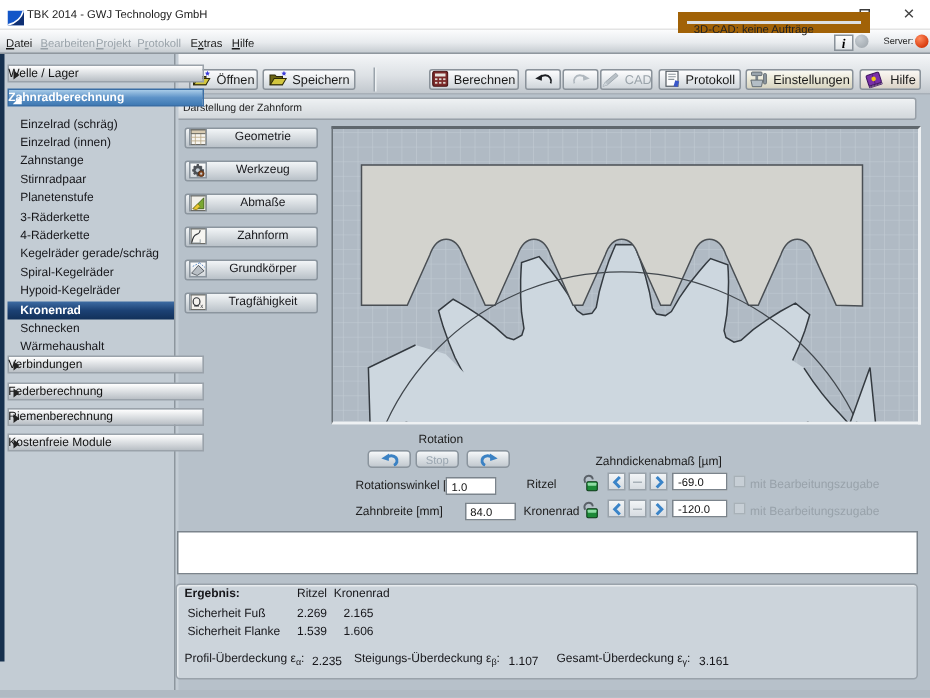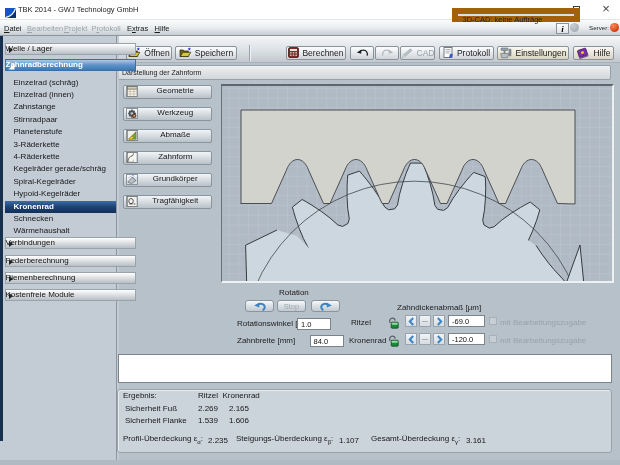--- a/index.html
+++ b/index.html
@@ -312,21 +312,21 @@
       <path d="M2.8,1 L6.2,4.5 L2.8,8" fill="none" stroke="#3a84c8" stroke-width="2"></path>
     </svg>
   </div>
 <div class="abs field" style="left:448px;top:333px;width:37px;height:12px">-120.0</div>
 <div class="abs chk" style="left:489px;top:335px"></div>
 <div class="abs ctl-dis" style="left:500px;top:336px">mit Bearbeitungszugabe</div>
 
 <div class="abs whitebox"></div>
 
 <div class="abs results"></div>
-<div class="abs rtxt" style="left:123px;top:391px;font-weight:normal">Ergebnis:</div>
+<div class="abs rtxt" style="left:123px;top:391px;font-weight:bold">Ergebnis:</div>
 <div class="abs rtxt" style="left:198px;top:391px">Ritzel&nbsp; Kronenrad</div>
 <div class="abs rtxt" style="left:125px;top:404px">Sicherheit Fuß</div>
 <div class="abs rtxt" style="left:198px;top:404px">2.269</div>
 <div class="abs rtxt" style="left:229px;top:404px">2.165</div>
 <div class="abs rtxt" style="left:125px;top:416px">Sicherheit Flanke</div>
 <div class="abs rtxt" style="left:198px;top:416px">1.539</div>
 <div class="abs rtxt" style="left:229px;top:416px">1.606</div>
 <div class="abs rtxt" style="left:123px;top:434px">Profil-Überdeckung ε<sub>α</sub>:</div>
 <div class="abs rtxt" style="left:208px;top:436px">2.235</div>
 <div class="abs rtxt" style="left:236px;top:434px">Steigungs-Überdeckung ε<sub>β</sub>:</div>

